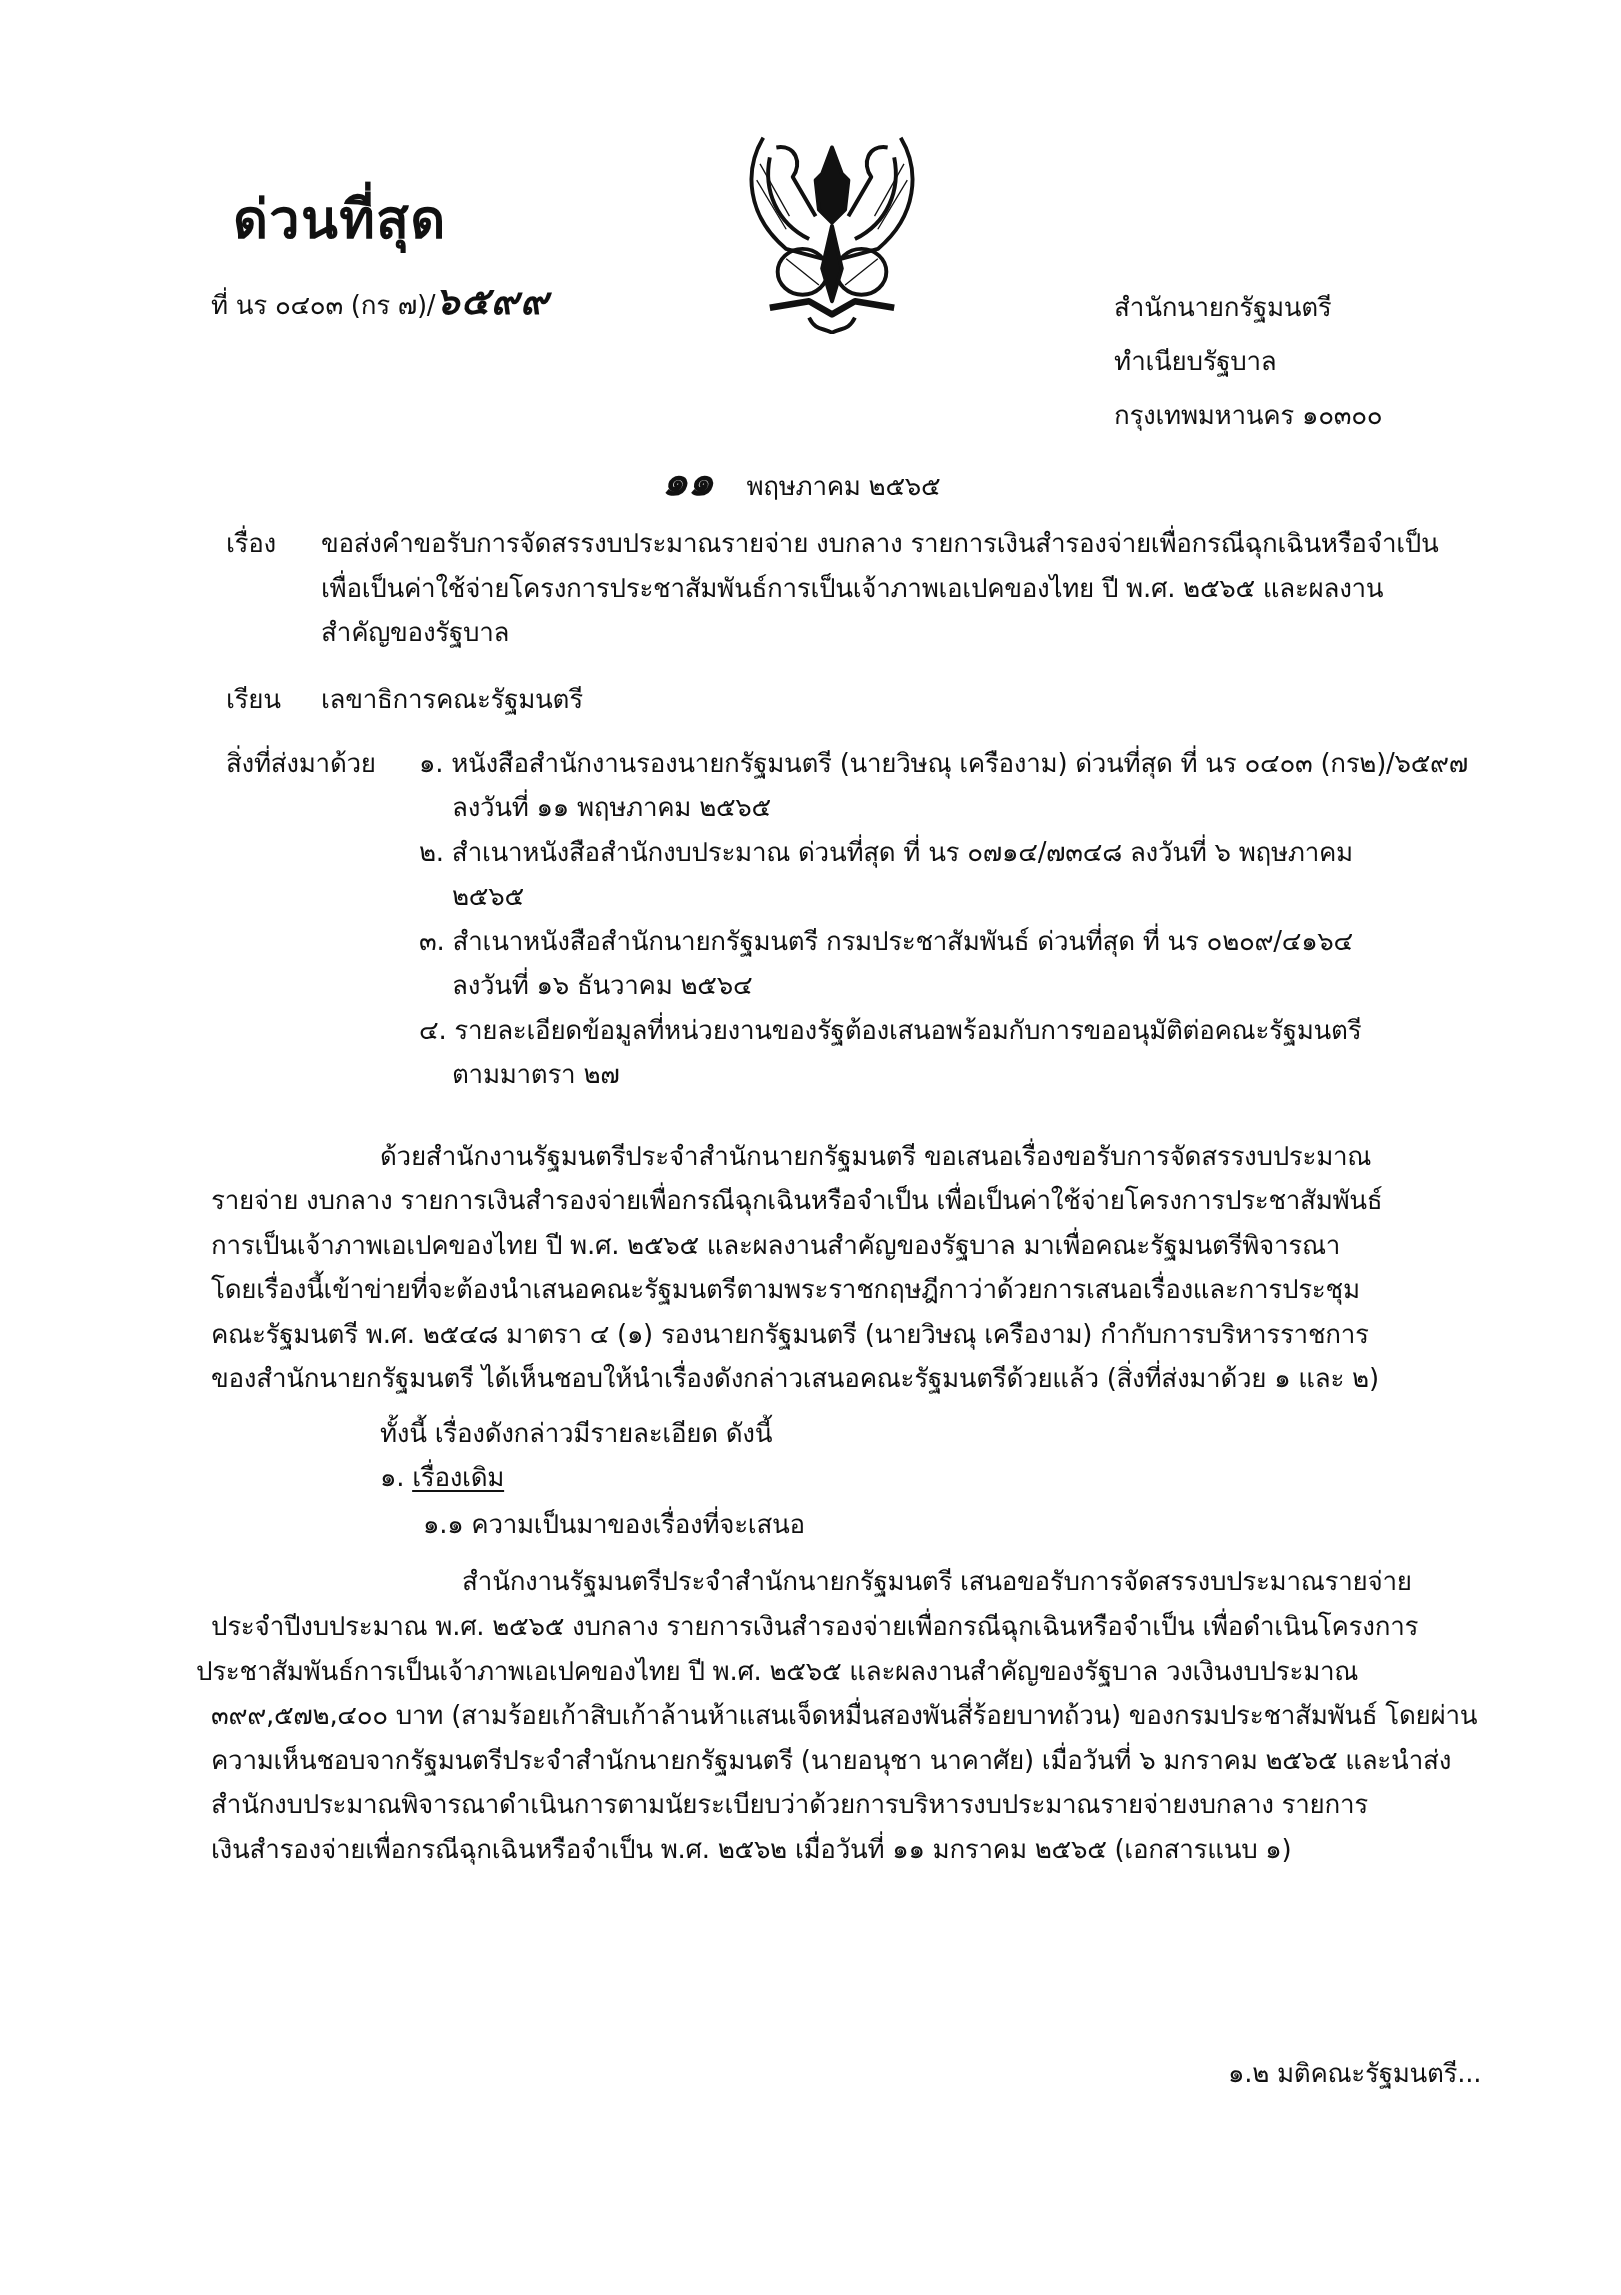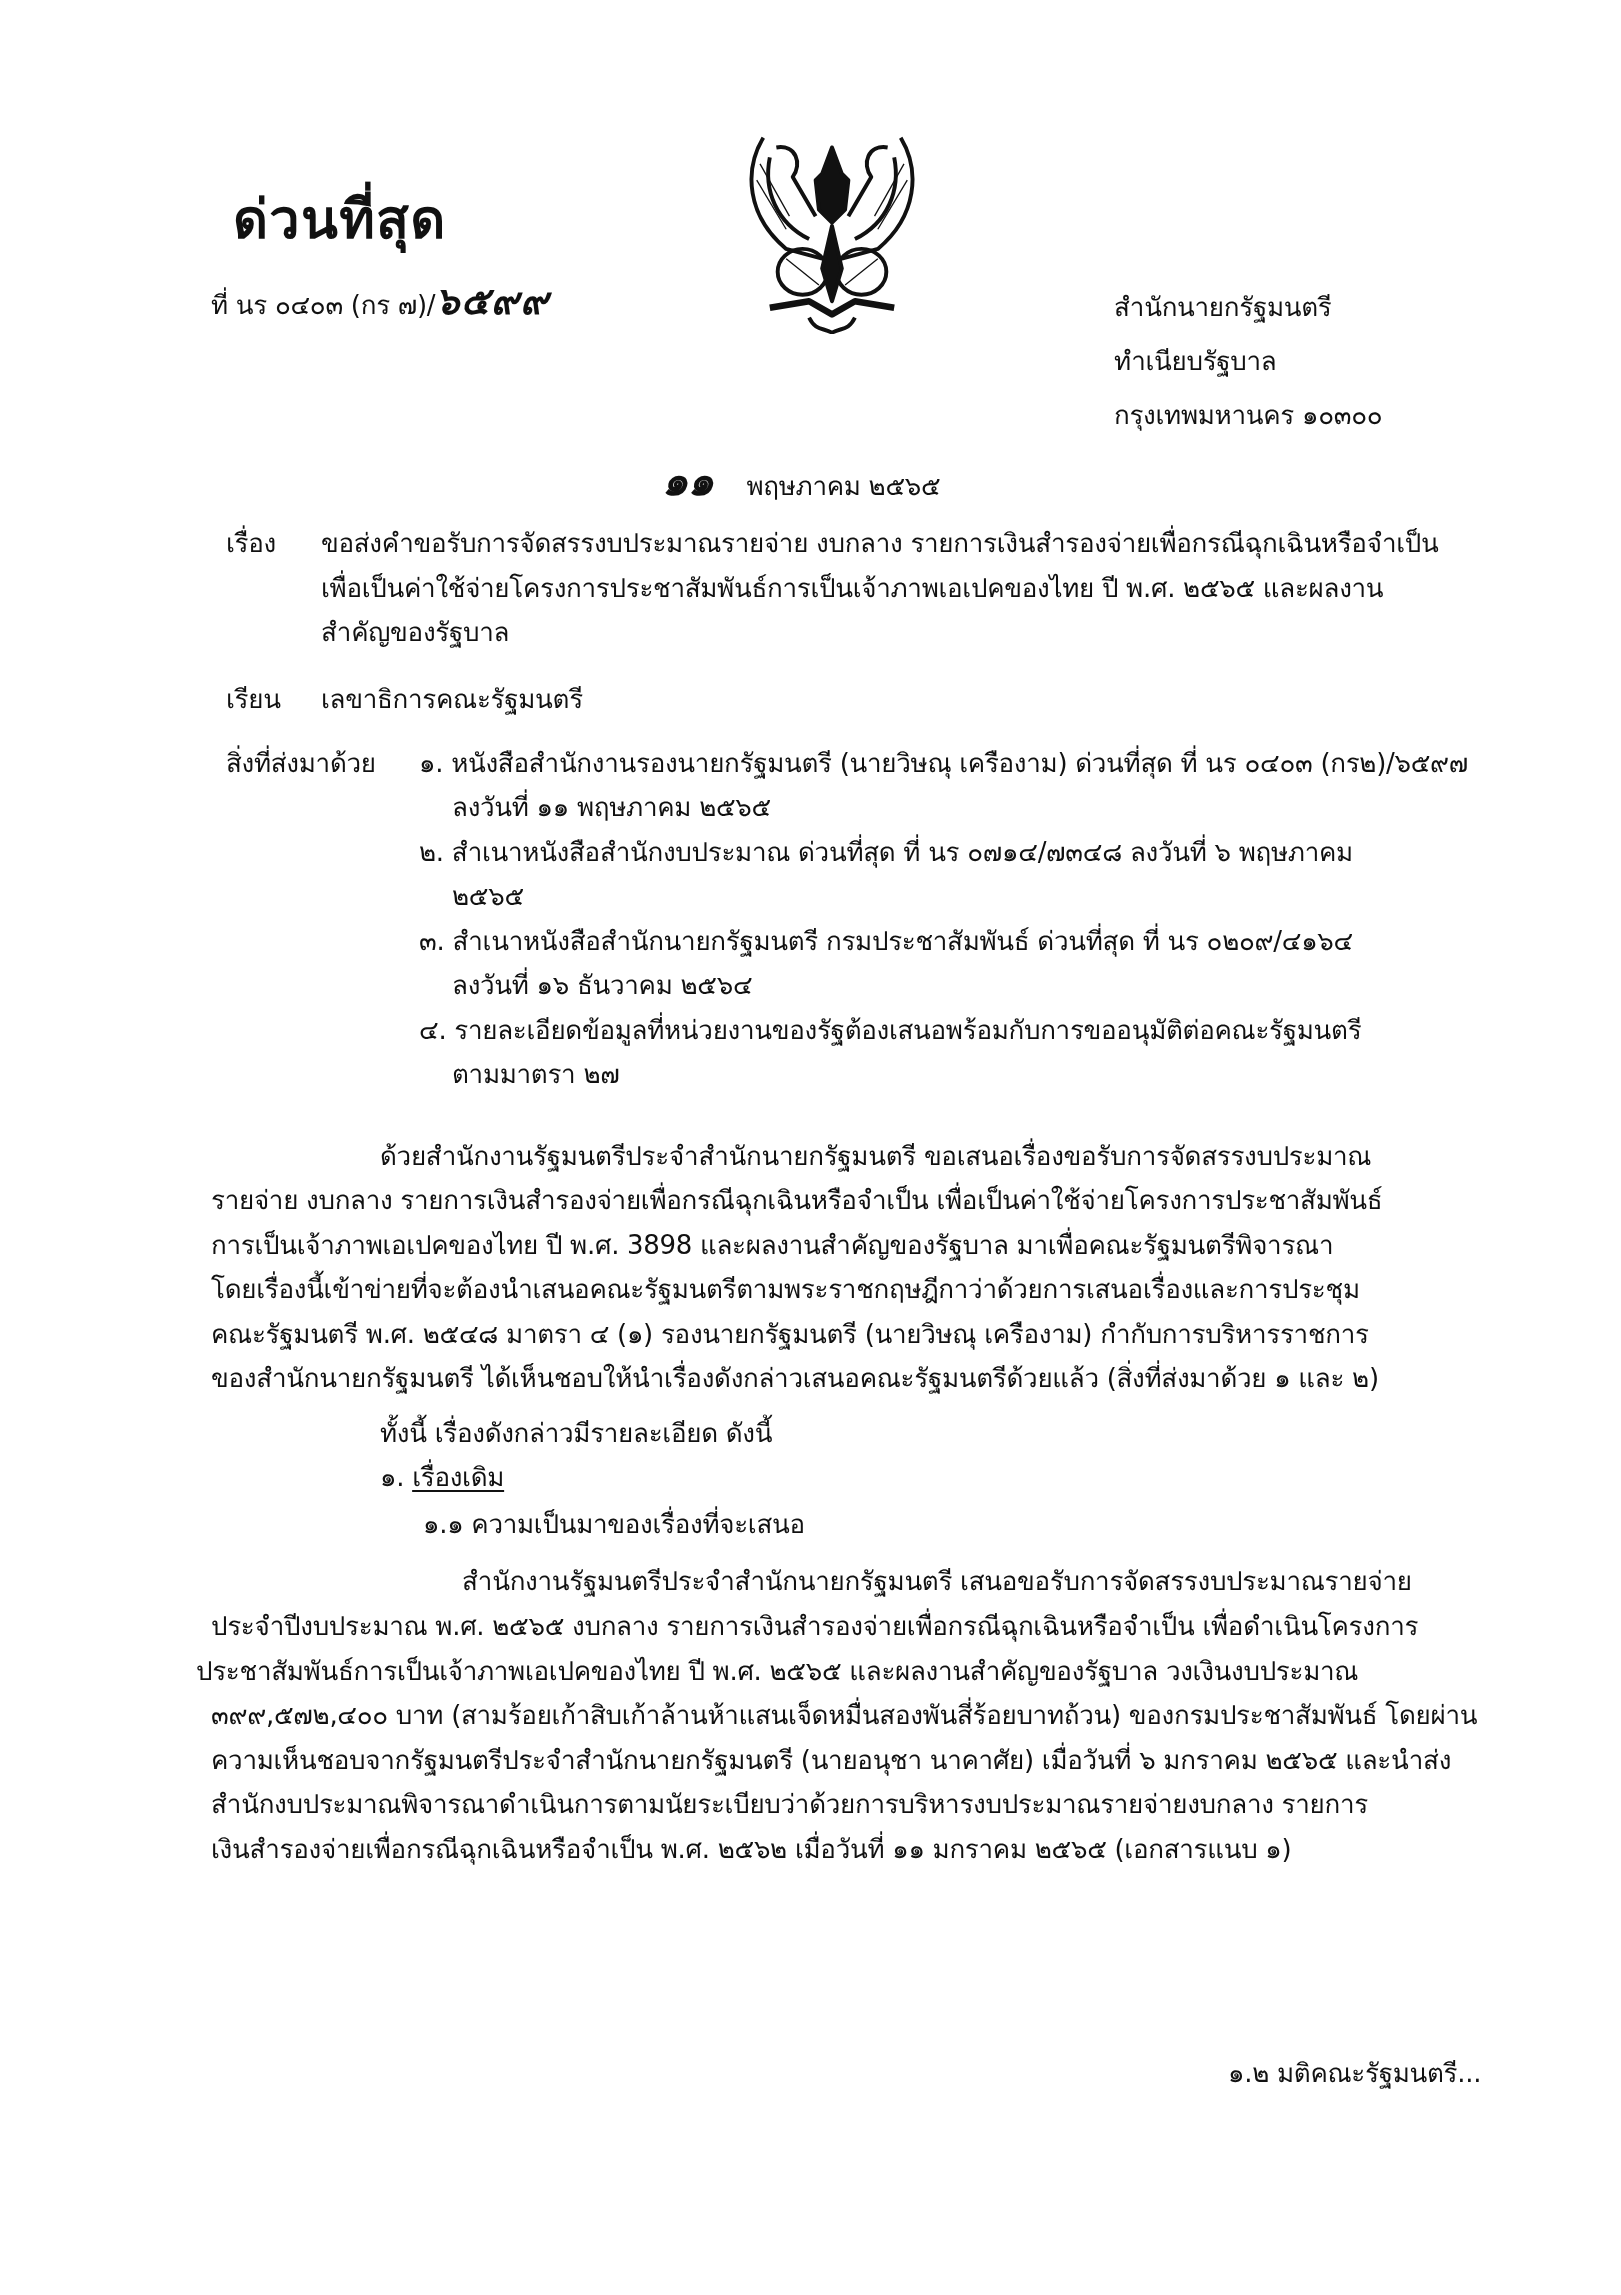--- a/index.html
+++ b/index.html
@@ -87,21 +87,21 @@
   <div class="abs encl-cont txt" style="top:877px;">๒๕๖๕</div>
 
   <div class="abs encl-item txt" style="top:922px;">๓. สำเนาหนังสือสำนักนายกรัฐมนตรี กรมประชาสัมพันธ์ ด่วนที่สุด ที่ นร ๐๒๐๙/๔๑๖๔</div>
   <div class="abs encl-cont txt" style="top:966px;">ลงวันที่ ๑๖ ธันวาคม ๒๕๖๔</div>
 
   <div class="abs encl-item txt" style="top:1011px;">๔. รายละเอียดข้อมูลที่หน่วยงานของรัฐต้องเสนอพร้อมกับการขออนุมัติต่อคณะรัฐมนตรี</div>
   <div class="abs encl-cont txt" style="top:1055px;">ตามมาตรา ๒๗</div>
 
   <div class="abs txt" style="left:211px; top:1181px;">รายจ่าย งบกลาง รายการเงินสำรองจ่ายเพื่อกรณีฉุกเฉินหรือจำเป็น เพื่อเป็นค่าใช้จ่ายโครงการประชาสัมพันธ์</div>
   <div class="abs txt" style="left:380px; top:1137px;">ด้วยสำนักงานรัฐมนตรีประจำสำนักนายกรัฐมนตรี ขอเสนอเรื่องขอรับการจัดสรรงบประมาณ</div>
-  <div class="abs txt" style="left:211px; top:1226px;">การเป็นเจ้าภาพเอเปคของไทย ปี พ.ศ. 3898 และผลงานสำคัญของรัฐบาล มาเพื่อคณะรัฐมนตรีพิจารณา</div>
+  <div class="abs txt" style="left:211px; top:1226px;">การเป็นเจ้าภาพเอเปคของไทย ปี พ.ศ. ๒๕๖๕ และผลงานสำคัญของรัฐบาล มาเพื่อคณะรัฐมนตรีพิจารณา</div>
   <div class="abs txt" style="left:211px; top:1270px;">โดยเรื่องนี้เข้าข่ายที่จะต้องนำเสนอคณะรัฐมนตรีตามพระราชกฤษฎีกาว่าด้วยการเสนอเรื่องและการประชุม</div>
   <div class="abs txt" style="left:211px; top:1315px;">คณะรัฐมนตรี พ.ศ. ๒๕๔๘ มาตรา ๔ (๑) รองนายกรัฐมนตรี (นายวิษณุ เครืองาม) กำกับการบริหารราชการ</div>
   <div class="abs txt" style="left:211px; top:1359px;">ของสำนักนายกรัฐมนตรี ได้เห็นชอบให้นำเรื่องดังกล่าวเสนอคณะรัฐมนตรีด้วยแล้ว (สิ่งที่ส่งมาด้วย ๑ และ ๒)</div>
 
   <div class="abs txt" style="left:380px; top:1414px;">ทั้งนี้ เรื่องดังกล่าวมีรายละเอียด ดังนี้</div>
 
   <div class="abs txt" style="left:380px; top:1458px;">
     <span>๑.</span>
     <span class="underline">เรื่องเดิม</span>
   </div>

